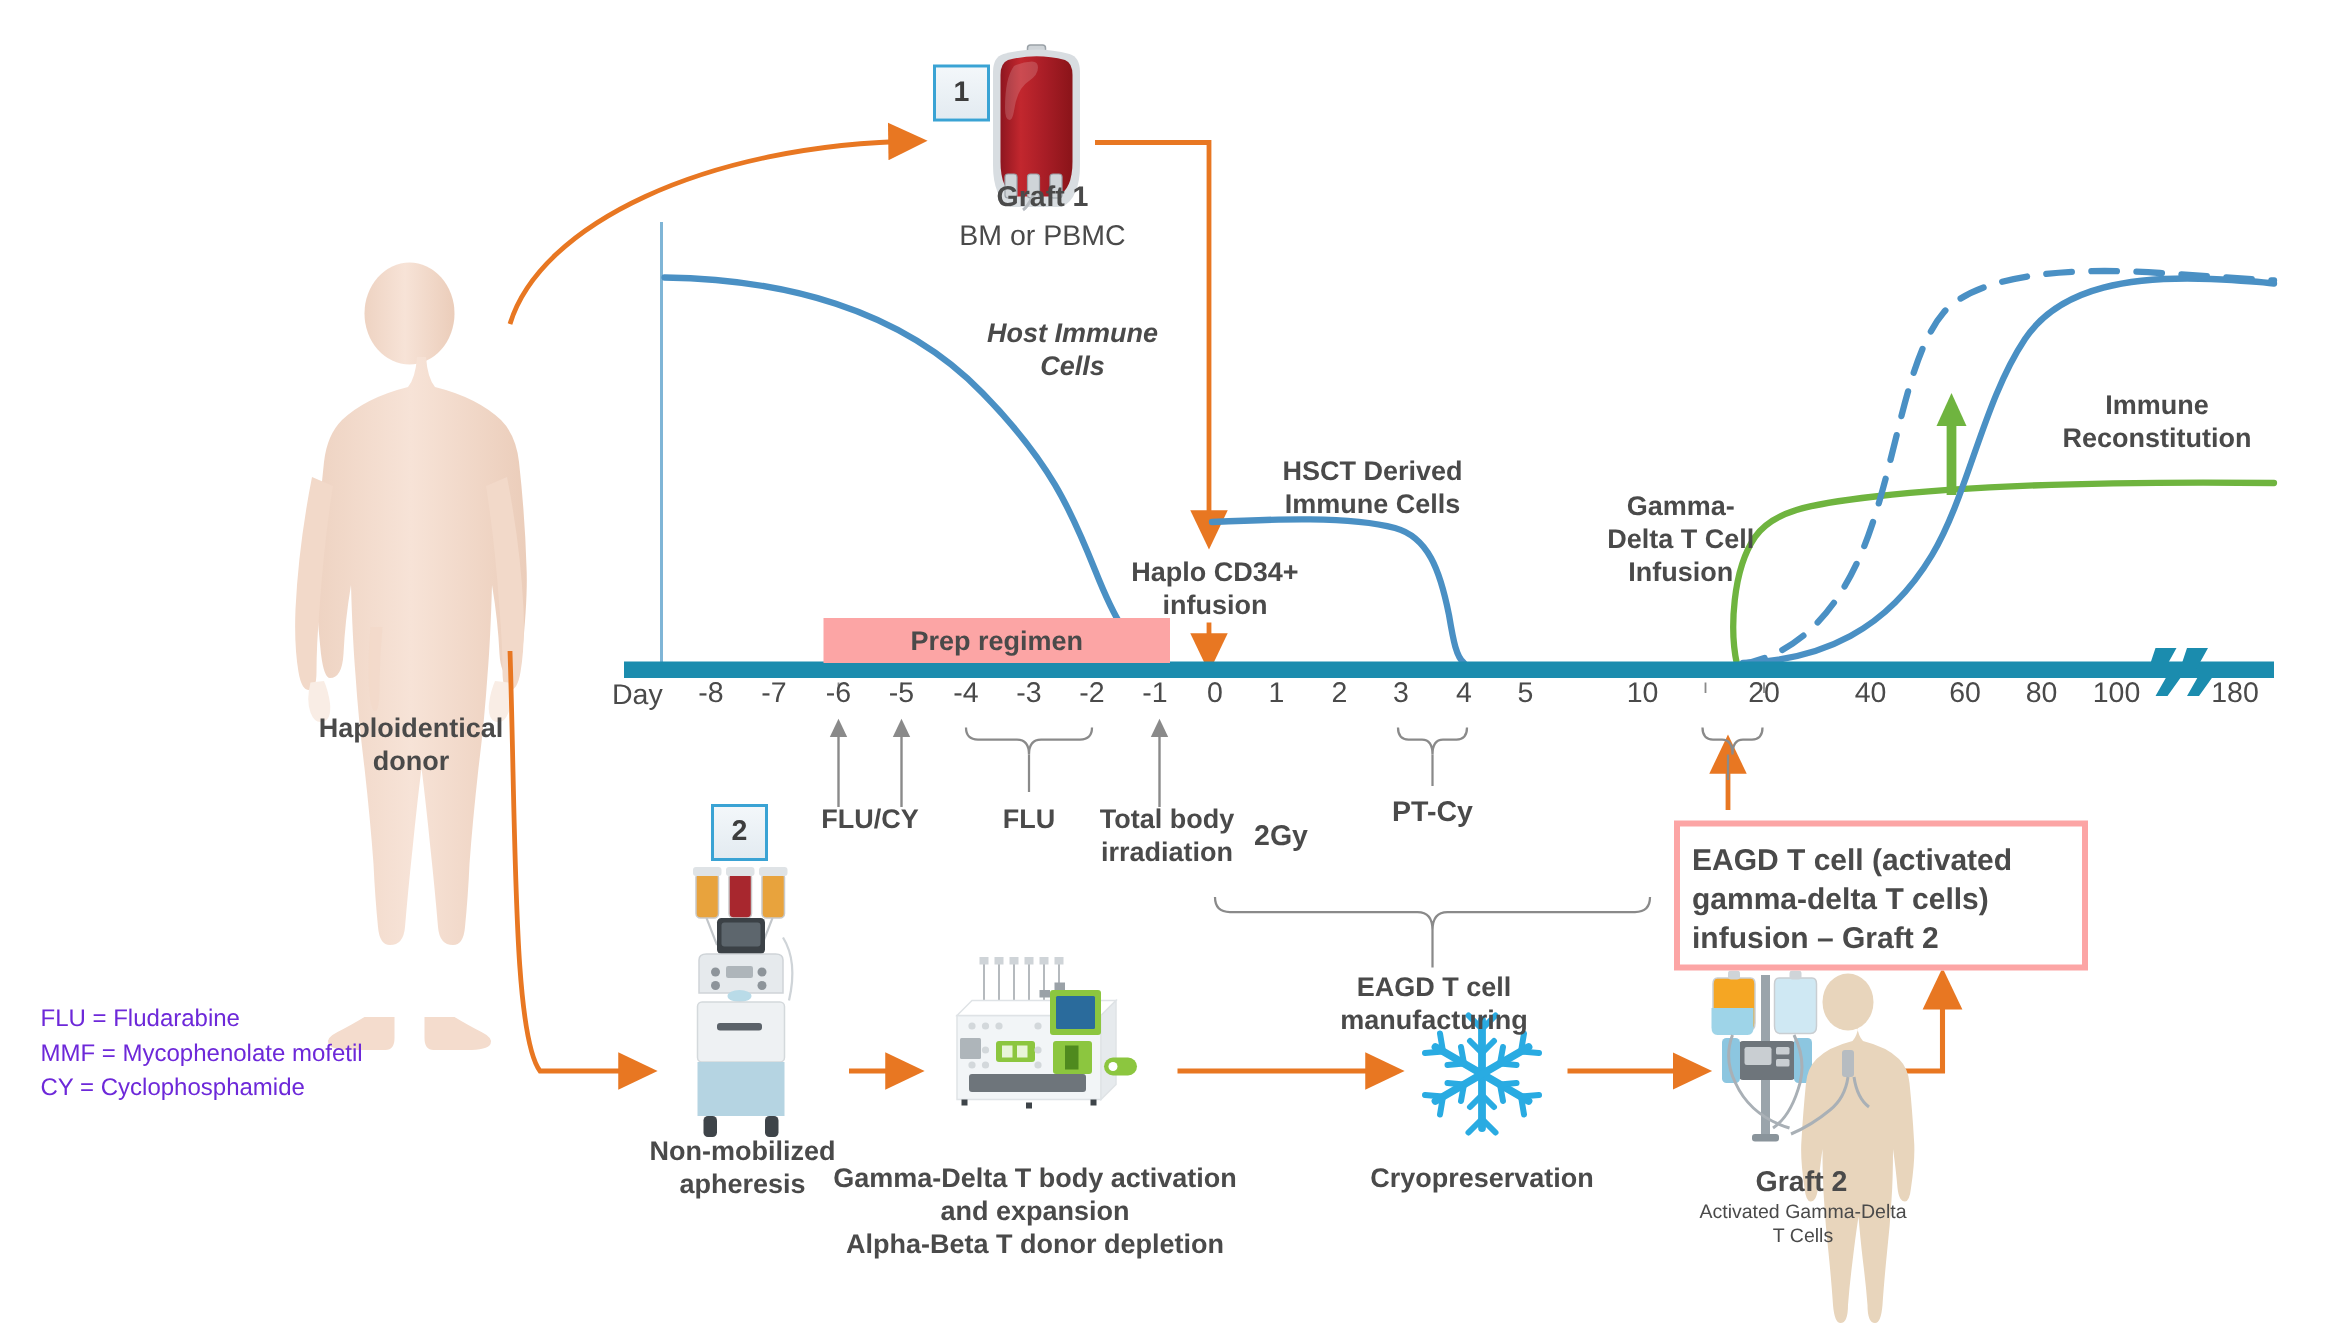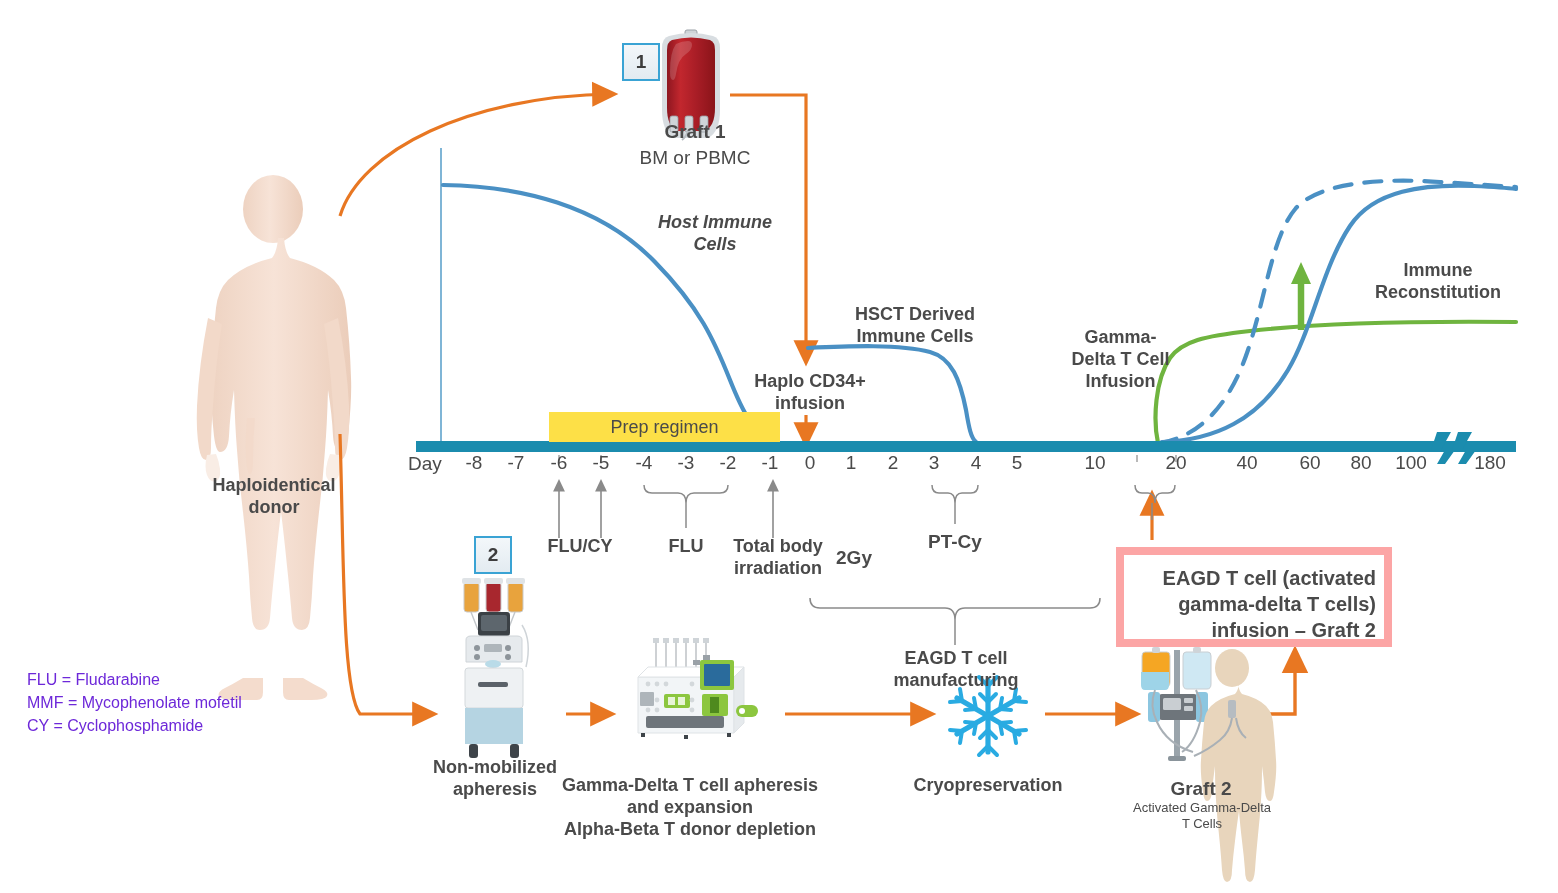--- a/index.html
+++ b/index.html
@@ -45,36 +45,36 @@
     border: 2px solid #3aa3d4;
     background: linear-gradient(180deg,#f3f7fa 0%, #e3ebf1 100%);
     font-size: 19px;
     font-weight: bold;
     color: #3d3d3d;
     text-align: center;
     line-height: 34px;
   }
   .eagd-box {
     position: absolute;
-    border: 8px solid #fca5a5;
+    border: 4px solid #fca5a5;
     background: #ffffff;
-    text-align: right;
+    text-align: left;
     font-weight: bold;
     font-size: 20px;
     color: #4a4a4a;
     line-height: 1.3;
     padding: 10px 8px;
     box-sizing: border-box;
     white-space: pre-line;
   }
   .prep-box {
     position: absolute;
-    background: #fde047;
+    background: #fca5a5;
     text-align: center;
-    font-weight: normal;
+    font-weight: bold;
     font-size: 18px;
     color: #4a4a4a;
   }
 </style>
 </head>
 <body>
 
 <div id="stage">
 
   <svg id="vec" width="1558" height="893" viewBox="0 0 1558 893">
@@ -393,21 +393,21 @@
   <div class="lbl bold" style="left:874px; top:648px; width:164px; font-size:18px;">EAGD T cell
 manufacturing</div>
 
   <div class="eagd-box" style="left:1116px; top:547px; width:276px; height:100px;">EAGD T cell (activated
 gamma-delta T cells)
 infusion – Graft 2</div>
 
   <div class="lbl bold" style="left:415px; top:757px; width:160px; font-size:18px;">Non-mobilized
 apheresis</div>
 
-  <div class="lbl bold" style="left:550px; top:775px; width:280px; font-size:18px;">Gamma-Delta T cell apheresis
+  <div class="lbl bold" style="left:550px; top:775px; width:280px; font-size:18px;">Gamma-Delta T body activation
 and expansion</div>
   <div class="lbl bold" style="left:550px; top:819px; width:280px; font-size:18px;">Alpha-Beta T donor depletion</div>
 
   <div class="lbl bold" style="left:898px; top:775px; width:180px; font-size:18px;">Cryopreservation</div>
 
   <div class="lbl bold" style="left:1130px; top:777px; width:142px; font-size:19px;">Graft 2</div>
   <div class="lbl" style="left:1096px; top:800px; width:212px; font-size:13px;">Activated Gamma-Delta
 T Cells</div>
 
   <div class="abs" style="left:27px; top:668px; width:300px;">

